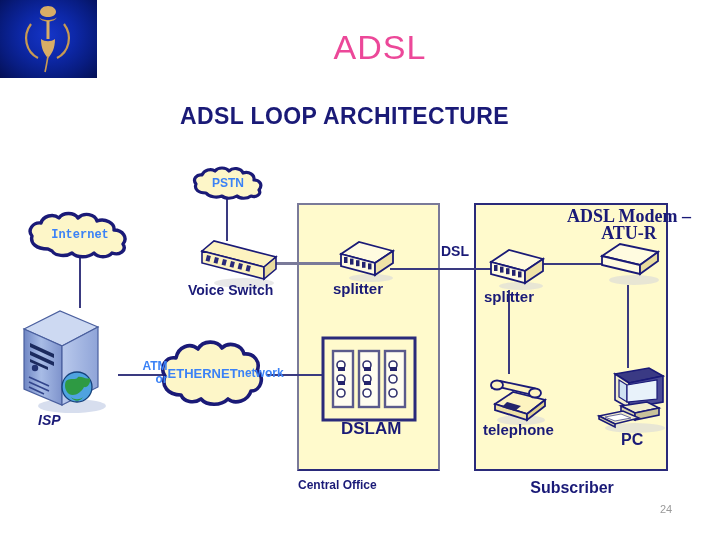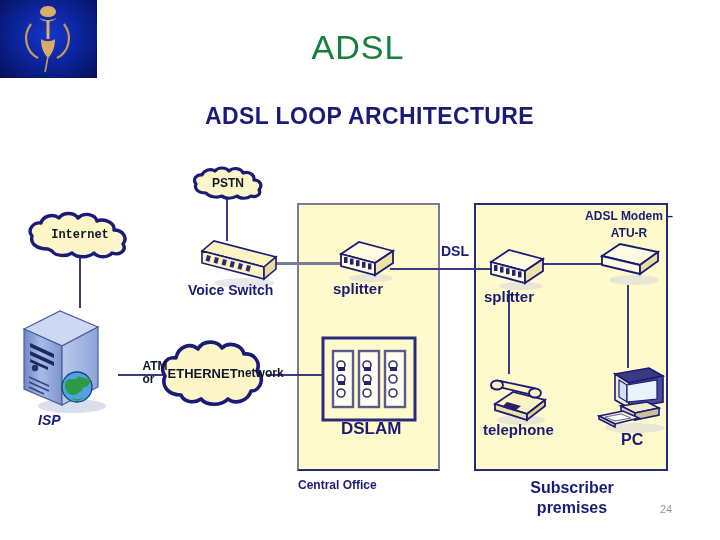--- a/index.html
+++ b/index.html
@@ -17,33 +17,33 @@
   .logo{
     position:absolute;left:0;top:0;width:97px;height:78px;
     background:
       radial-gradient(ellipse at 50% 45%, #1535c8 0%, #0d28a8 38%, #081c80 70%, #041055 100%);
     overflow:hidden;
   }
   .logo svg{position:absolute;left:0;top:0;}
 
   
   .slide-title{
-    position:absolute;left:98px;top:27px;width:520px;
+    position:absolute;left:120px;top:27px;width:520px;
     text-align:center;
-    color:#15803d;
+    color:#ec4899;
     font-size:34px;
     letter-spacing:1px;
     line-height:40px;
     font-weight:400;
     white-space:nowrap;
   }
 
   
   .diagram-heading{
-    position:absolute;left:205px;top:103px;
+    position:absolute;left:180px;top:103px;
     color:#1a1a77;
     font-size:23px;
     font-weight:bold;
     letter-spacing:0.4px;
     white-space:nowrap;
   }
 
   
   .page-number{
     position:absolute;left:660px;top:503px;
@@ -74,21 +74,21 @@
   .wire{position:absolute;background:#3a3a80;}
   .wire.h{height:2px;}
   .wire.v{width:2px;}
   .wire.grey{background:#7a7a99;height:3px;}
 
   
   .cloud{position:absolute;}
   .cloud .ctext{
     position:absolute;left:0;top:0;width:100%;height:100%;
     display:flex;align-items:center;justify-content:center;
-    color:#0f172a;font-weight:bold;text-align:left;
+    color:#3b82f6;font-weight:bold;text-align:right;
     line-height:13px;font-size:12px;
     pointer-events:none;
   }
   .cloud.small .ctext{font-size:12px;}
 
   
   .dev{position:absolute;}
 </style>
 </head>
 <body>
@@ -299,21 +299,21 @@
     <div class="dlabel" style="left:-3px;top:44px;font-size:15px;">splitter</div>
   </div>
 
   <div class="dev" style="left:596px;top:240px;width:68px;height:48px;">
     <svg width="68" height="48" viewBox="0 0 68 48">
       <ellipse cx="38" cy="40" rx="25" ry="5" fill="#d8d8d8" opacity="0.6"></ellipse>
       <path d="M6 16 L24 4 L62 12 L44 25 Z" fill="#fffbe0" stroke="#1a1a77" stroke-width="1.8"></path>
       <path d="M6 16 L44 25 L44 34 L6 25 Z" fill="#fffbe0" stroke="#1a1a77" stroke-width="1.8"></path>
       <path d="M44 25 L62 12 L62 21 L44 34 Z" fill="#e9dc9e" stroke="#1a1a77" stroke-width="1.8"></path>
     </svg>
-    <div class="dlabel c" style="left:-42px;top:-32px;width:150px;font-size:12px;line-height:17px;">
+    <div class="dlabel c" style="left:-42px;top:-32px;width:150px;font-size:18px;line-height:17px;font-family:Liberation Serif, serif;">
       <div>ADSL Modem –</div>
       <div>ATU-R</div>
     </div>
   </div>
 
   <div class="dev" style="left:593px;top:366px;width:78px;height:72px;">
     <svg width="78" height="72" viewBox="0 0 78 72">
       <ellipse cx="42" cy="62" rx="30" ry="5" fill="#d8d8d8" opacity="0.6"></ellipse>
 
       <path d="M22 8 L56 2 L70 10 L36 17 Z" fill="#3a3a84" stroke="#1a1a77" stroke-width="1.6"></path>
@@ -348,18 +348,17 @@
       <ellipse cx="10" cy="13" rx="6" ry="4.5" fill="#fdf3c0" stroke="#1a1a77" stroke-width="1.8"></ellipse>
       <ellipse cx="48" cy="21" rx="6" ry="4.5" fill="#fdf3c0" stroke="#1a1a77" stroke-width="1.8"></ellipse>
     </svg>
     <div class="dlabel" style="left:-4px;top:50px;font-size:15px;">telephone</div>
   </div>
 
   <div class="dlabel" style="left:298px;top:478px;font-size:12px;">Central Office</div>
 
   <div class="dlabel c" style="left:492px;top:478px;width:160px;font-size:16px;line-height:20px;">
     <div>Subscriber</div>
-    <div>premises</div>
   </div>
 
   <div class="page-number">24</div>
 
 </div>
 
 </body></html>

